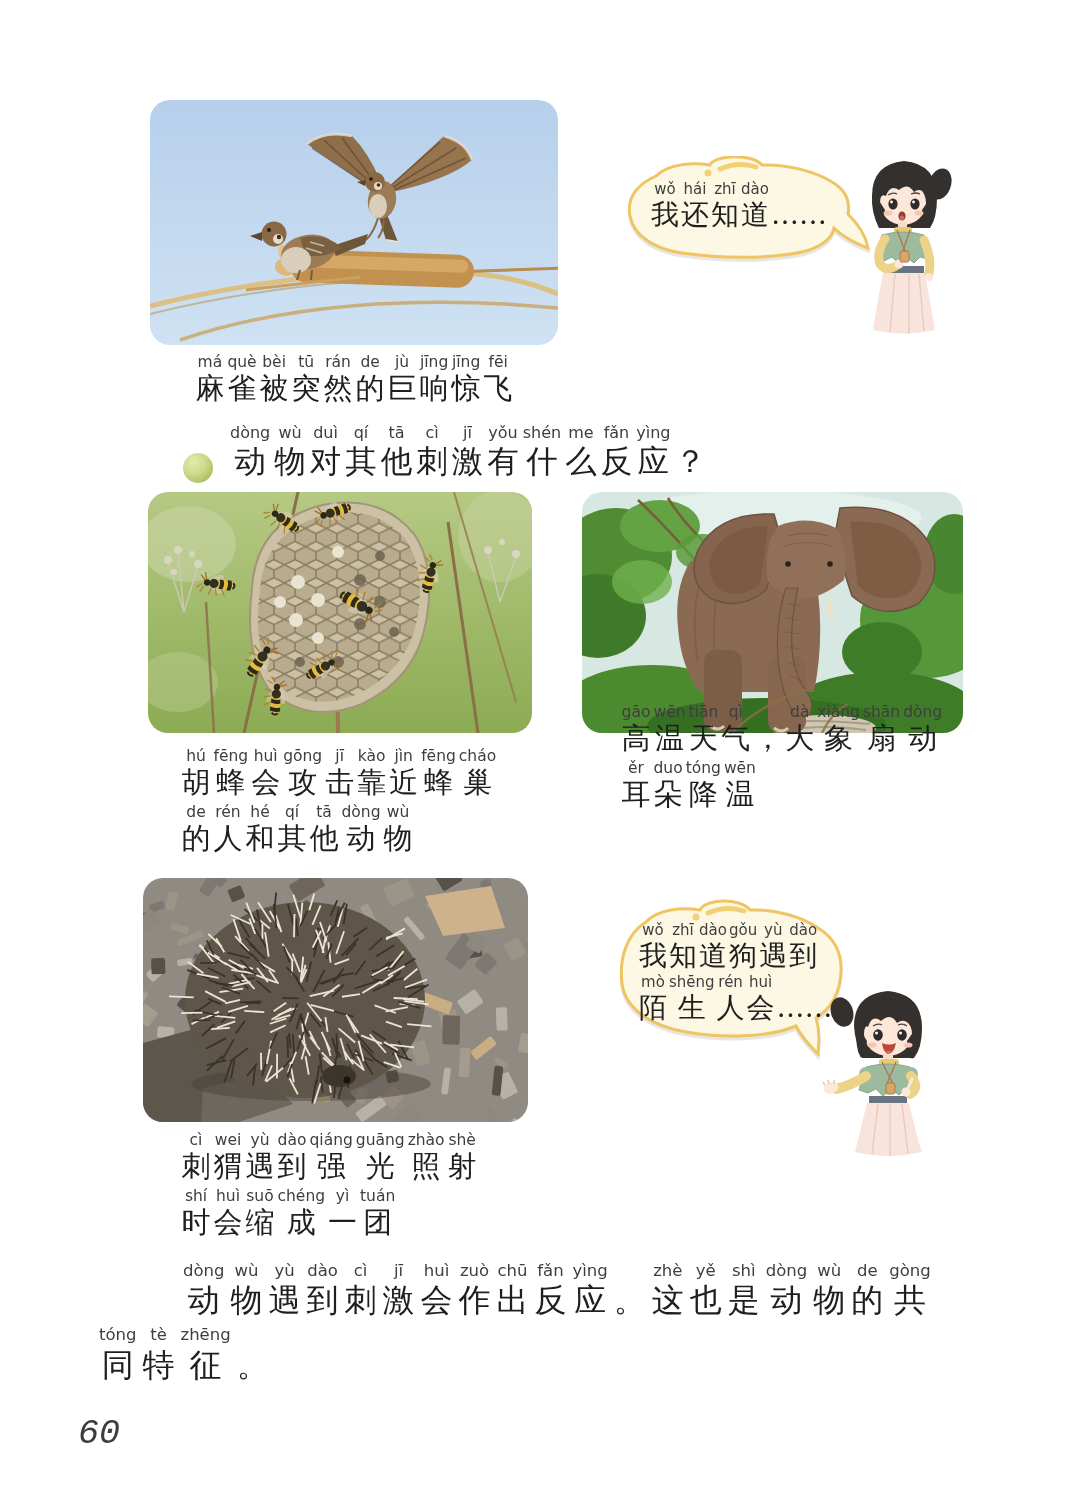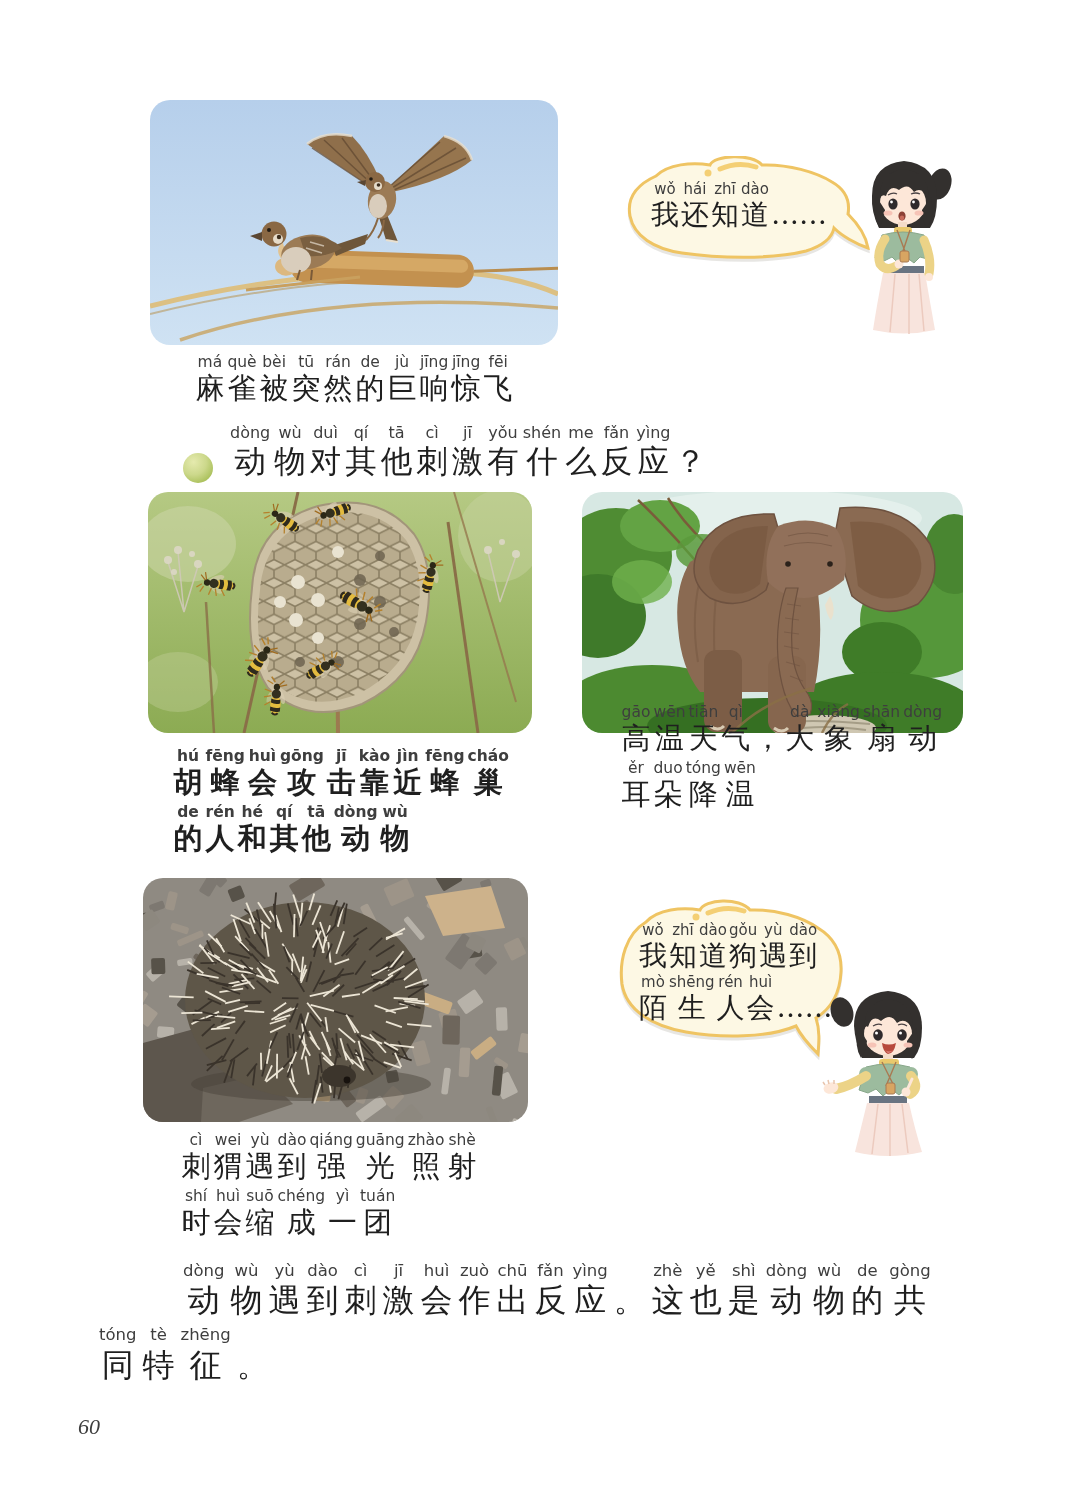--- a/index.html
+++ b/index.html
@@ -21,21 +21,21 @@
   .py { font-family:"DejaVu Sans",sans-serif; color:var(--text-pinyin,#3e3e3e); white-space:nowrap; }
   .hz { font-family:"DejaVu Serif","Liberation Serif",serif; color:var(--text-hanzi,#1f1f1f); white-space:nowrap; }
 
   .cap { position:absolute; }
   .cap .py { font-size:15.5px; line-height:1.12; }
   .cap .hz { font-size:29px;  line-height:1.22; }
   .cap .syl { margin:0 1.5px; }
   .cap .ruby-line { margin-bottom:3px; }
   .center .ruby-line { justify-content:center; }
   #caption-sparrow  { left:150px; top:354px; width:408px; }
-  #caption-wasp     { left:172px; top:748px;font-weight:bold; }
+  #caption-wasp     { left:180px; top:748px; }
   #caption-elephant { left:620px; top:704px; }
   #caption-hedgehog { left:180px; top:1132px; }
 
   
   #question { position:absolute; left:183px; top:424px; display:flex; align-items:flex-start; gap:15px; }
   #question .py { font-size:16px; line-height:1.12; }
   #question .hz { font-size:31.5px; line-height:1.22; }
   #question .syl { margin:0 2px; }
   .qdot { width:30px; height:30px; margin-top:29px; border-radius:50%;
           background:radial-gradient(circle at 35% 30%, #e5eaae, #ccd88b 45%, #a8bf58 80%, #8ea844);
@@ -63,21 +63,21 @@
 
   
   #paragraph { position:absolute; left:96px; top:1262px; width:910px; }
   #paragraph .py { font-size:16.5px; line-height:1.12; }
   #paragraph .hz { font-size:32px; line-height:1.25; }
   #paragraph .syl { margin:0 3px; }
   #paragraph .ruby-line { margin-bottom:6px; }
   #paragraph .line1 { margin-left:84px; }
 
   #page-number { position:absolute; left:78px; top:1414px;
-     font-family:Liberation Serif, serif; font-style:italic; font-size:22px; color:#3d3d3d; }
+     font-family:Liberation Mono, monospace; font-style:italic; font-size:35px; color:#3d3d3d; }
 </style>
 </head>
 <body>
 
 <div class="page">
 
   <figure class="photo" id="photo-sparrow">
     <svg viewBox="0 0 408 245">
       <defs>
         <linearGradient id="sky" x1="0" y1="0" x2="0" y2="1">

